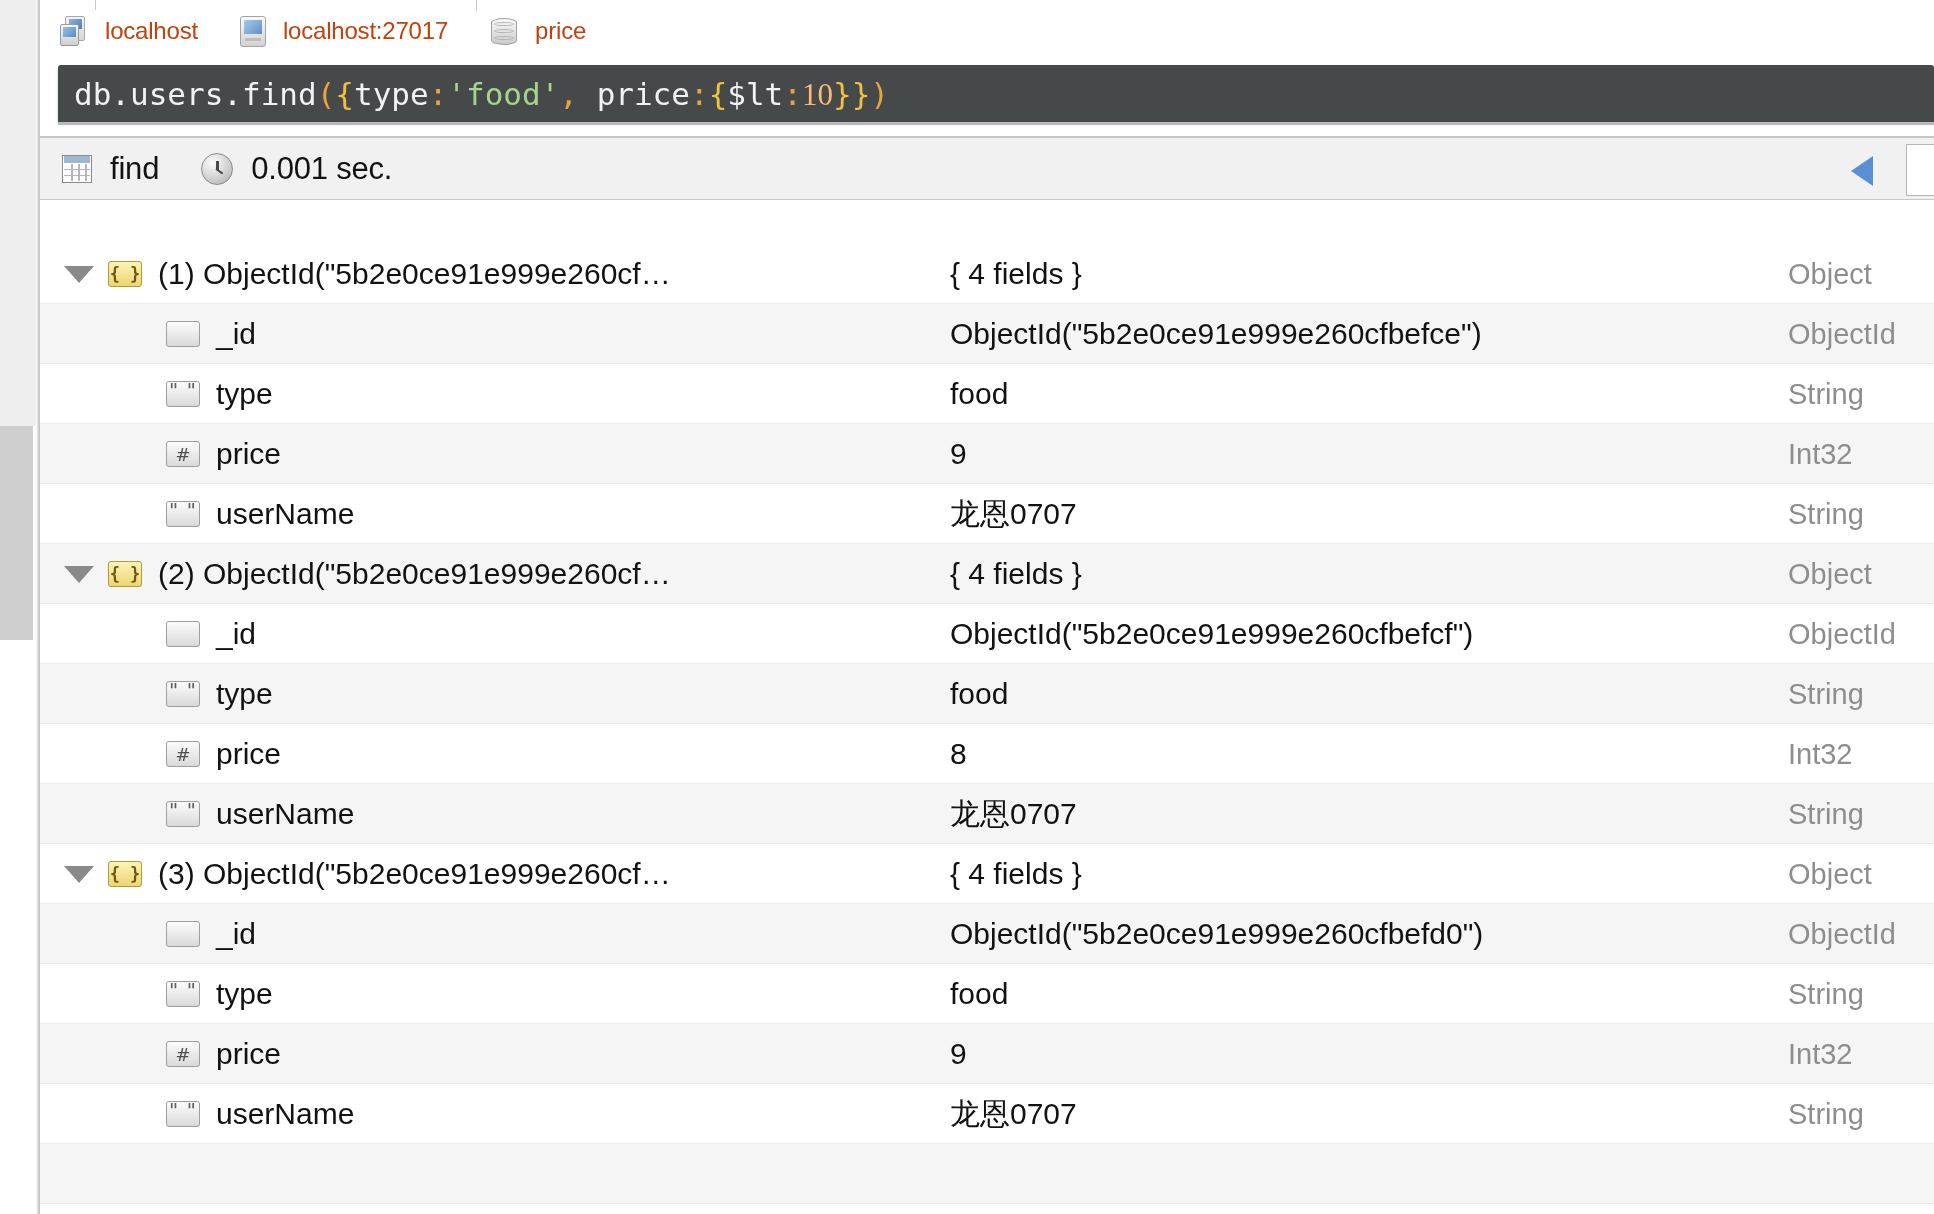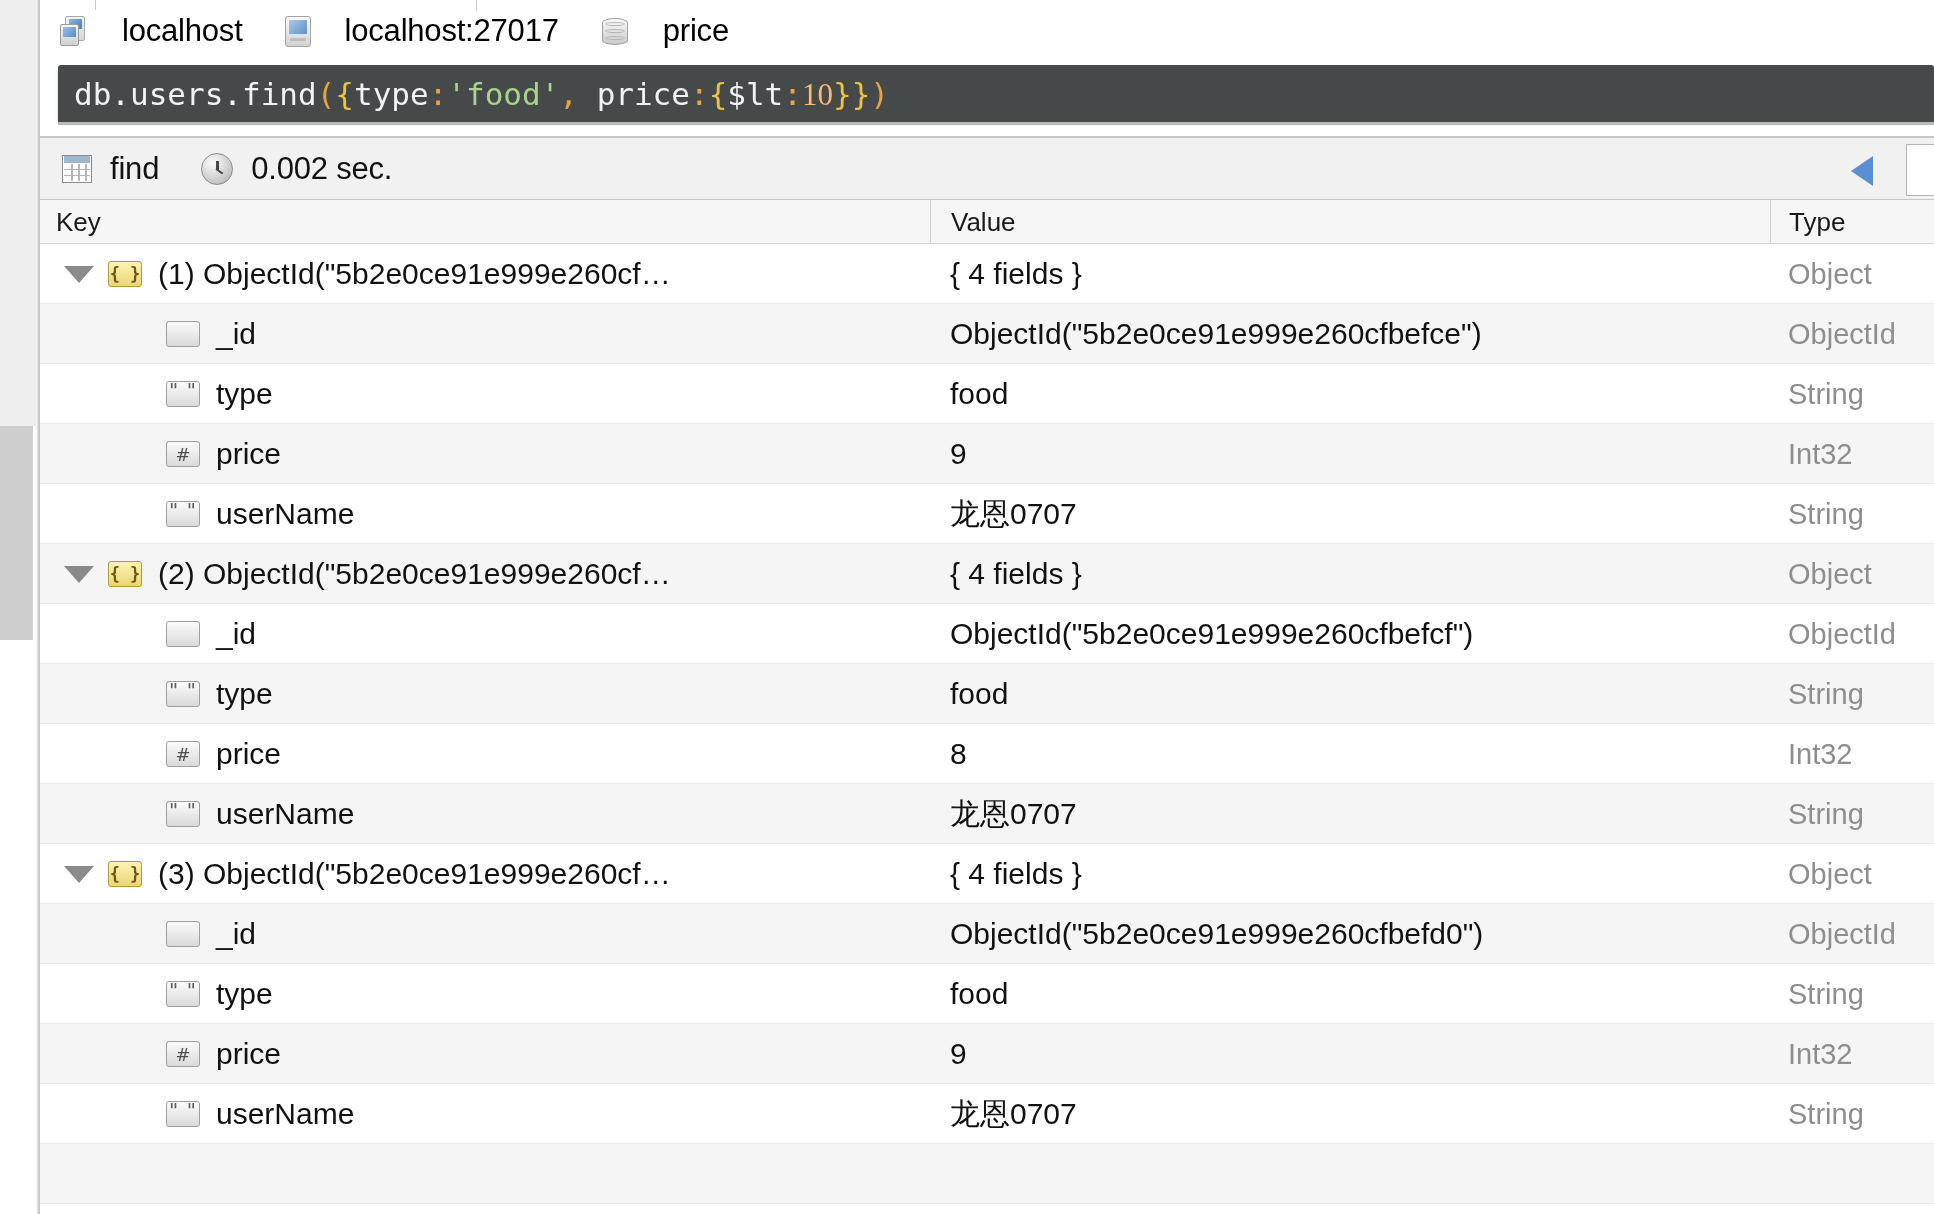--- a/index.html
+++ b/index.html
@@ -50,23 +50,23 @@
     display: flex; align-items: center;
     padding-left: 20px;
     box-sizing: border-box;
   }
   .crumb {
     display: flex; align-items: center;
     margin-right: 42px;
     white-space: nowrap;
   }
   .crumb-label {
-    font-size: 31px;
-    color: #000000;
-    margin-left: 34px;
+    font-size: 24px;
+    color: #c2410c;
+    margin-left: 17px;
     letter-spacing: -0.2px;
   }
   .tab-nub {
     position: absolute; left: 55px; top: 0;
     width: 1px; height: 10px;
     background: #c9c9c9;
   }
   .tab-nub2 {
     position: absolute; left: 436px; top: 0;
     width: 1px; height: 11px;
@@ -400,31 +400,26 @@
       <span class="hl" style="top:14px"></span>
       <span class="hl" style="top:20px"></span>
     </span>
     <span class="tb-label">find</span>
 
     <span class="ico-clock">
       <span class="face"></span>
         <span class="hand-h"></span>
         <span class="hand-m"></span>
     </span>
-    <span class="tb-label">0.002 sec.</span>
+    <span class="tb-label">0.001 sec.</span>
 
     <div class="tri-back"></div>
     <input class="tb-input" type="text" value="" style="">
   </div>
 
-  <div class="grid-head">
-    <div class="gh-cell gh-key">Key</div>
-    <div class="gh-cell gh-value">Value</div>
-    <div class="gh-cell gh-type">Type</div>
-  </div>
 
   <div class="grid-body" id="grid-body">
       <div class="row white">
         <div class="cell-key">
           <div class="expander"></div>
           <span class="ico-obj indent-doc">{ }</span>
           <span class="key-text">(1) ObjectId("5b2e0ce91e999e260cf…</span>
         </div>
         <div class="cell-value">{ 4 fields }</div>
         <div class="cell-type">Object</div>

